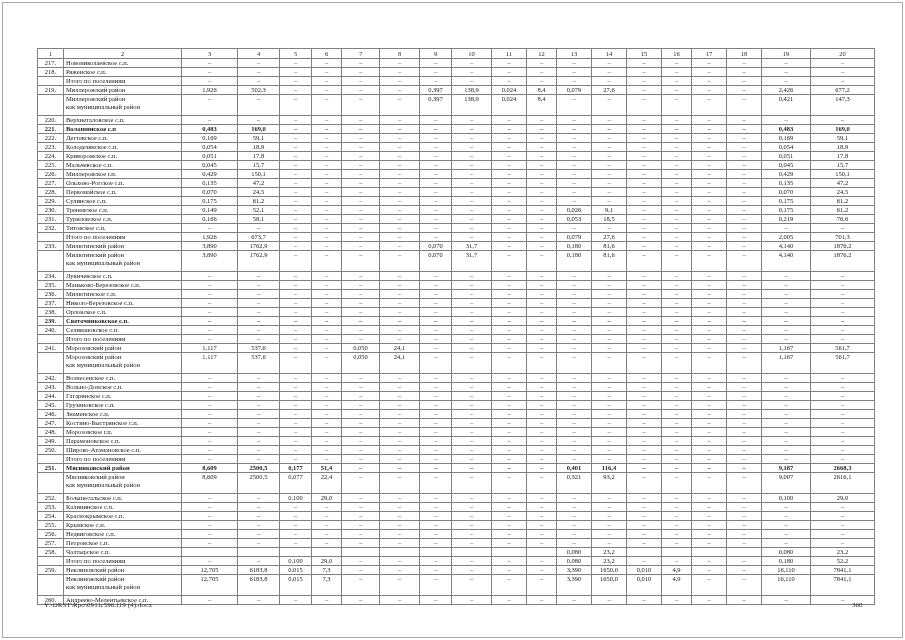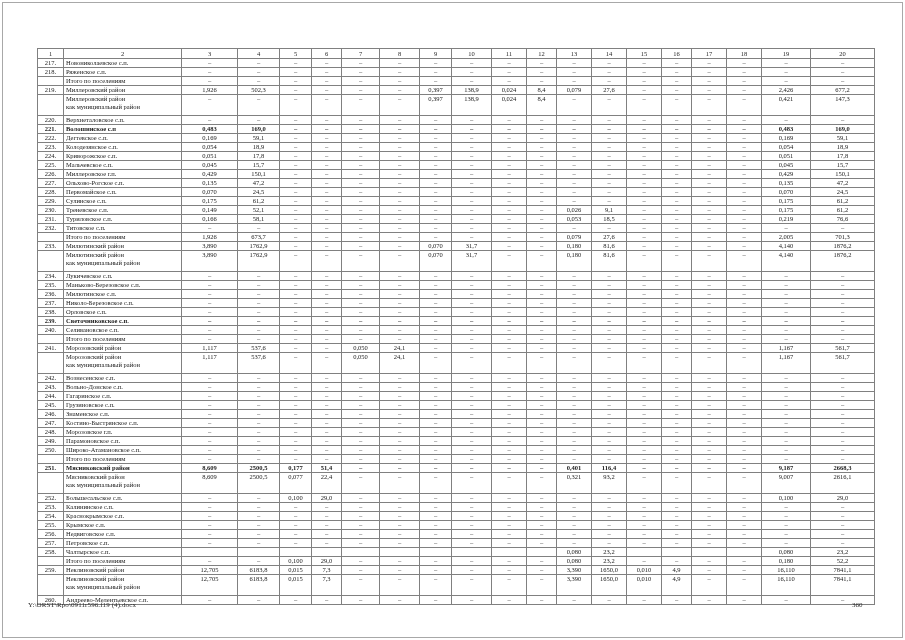--- a/index.html
+++ b/index.html
@@ -25,21 +25,21 @@
   }
   .doc-table tr.hdr td{height:9px;color:#2a2a2a;}
   .doc-table td.name{text-align:left;padding-left:2px;}
   .doc-table tr.bold td{font-weight:bold;}
   .doc-table tr.thick td{border-top:1.3px solid #5a5a5a;}
   .doc-table td.gl{border-left:1.2px solid #5a5a5a;}
   .doc-table tr.two{height:21px;}
   .doc-table tr.two td{vertical-align:top;}
   .doc-table tr.two td .l2{font-size:6.5px;line-height:7.5px;}
   .footer-path{
-    position:absolute;left:28px;top:601px;
+    position:absolute;left:44px;top:601px;
     font-size:7px;color:#2a2a2a;letter-spacing:0.1px;
   }
   .page-number{
     position:absolute;left:852px;top:601px;
     font-size:7px;color:#2a2a2a;
   }
 </style>
 </head>
 <body>
 

